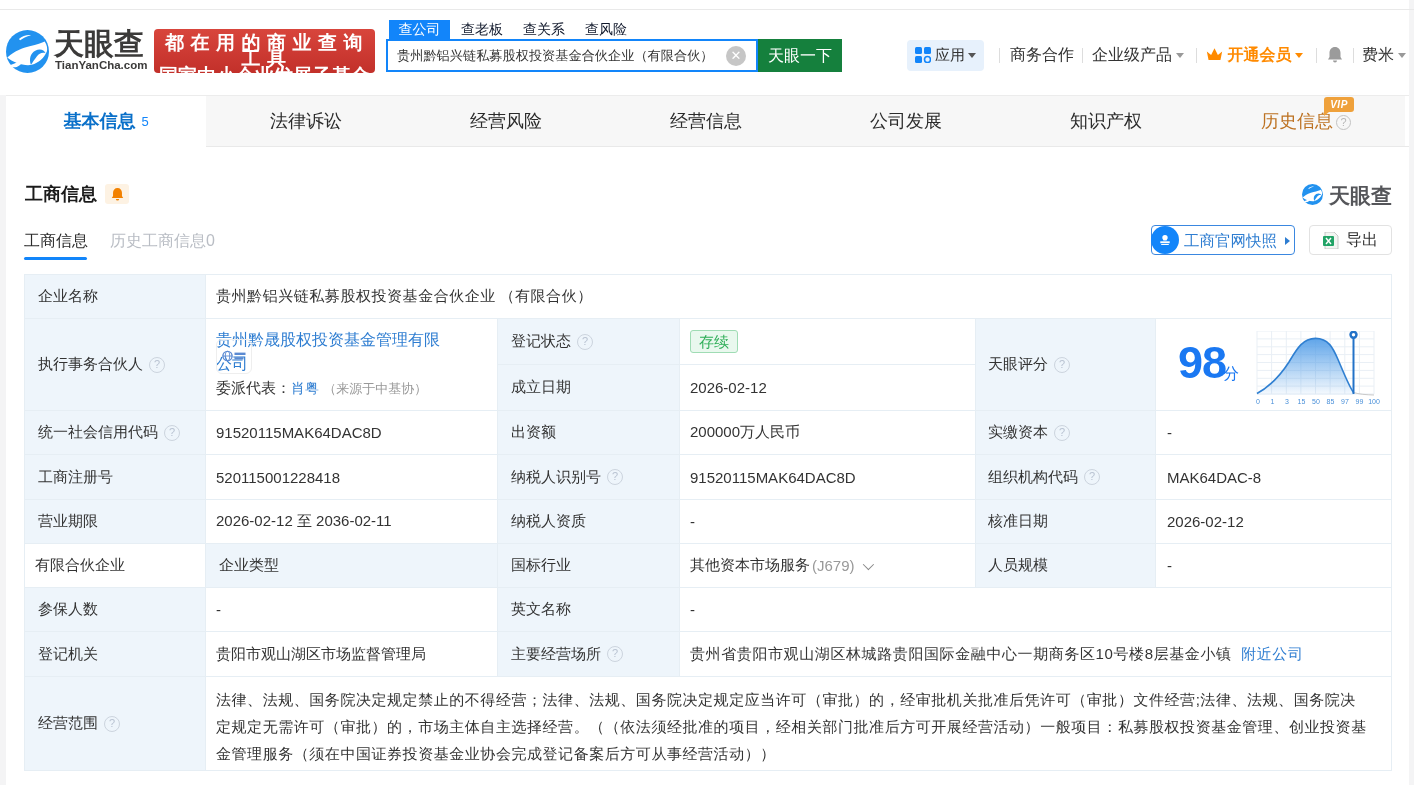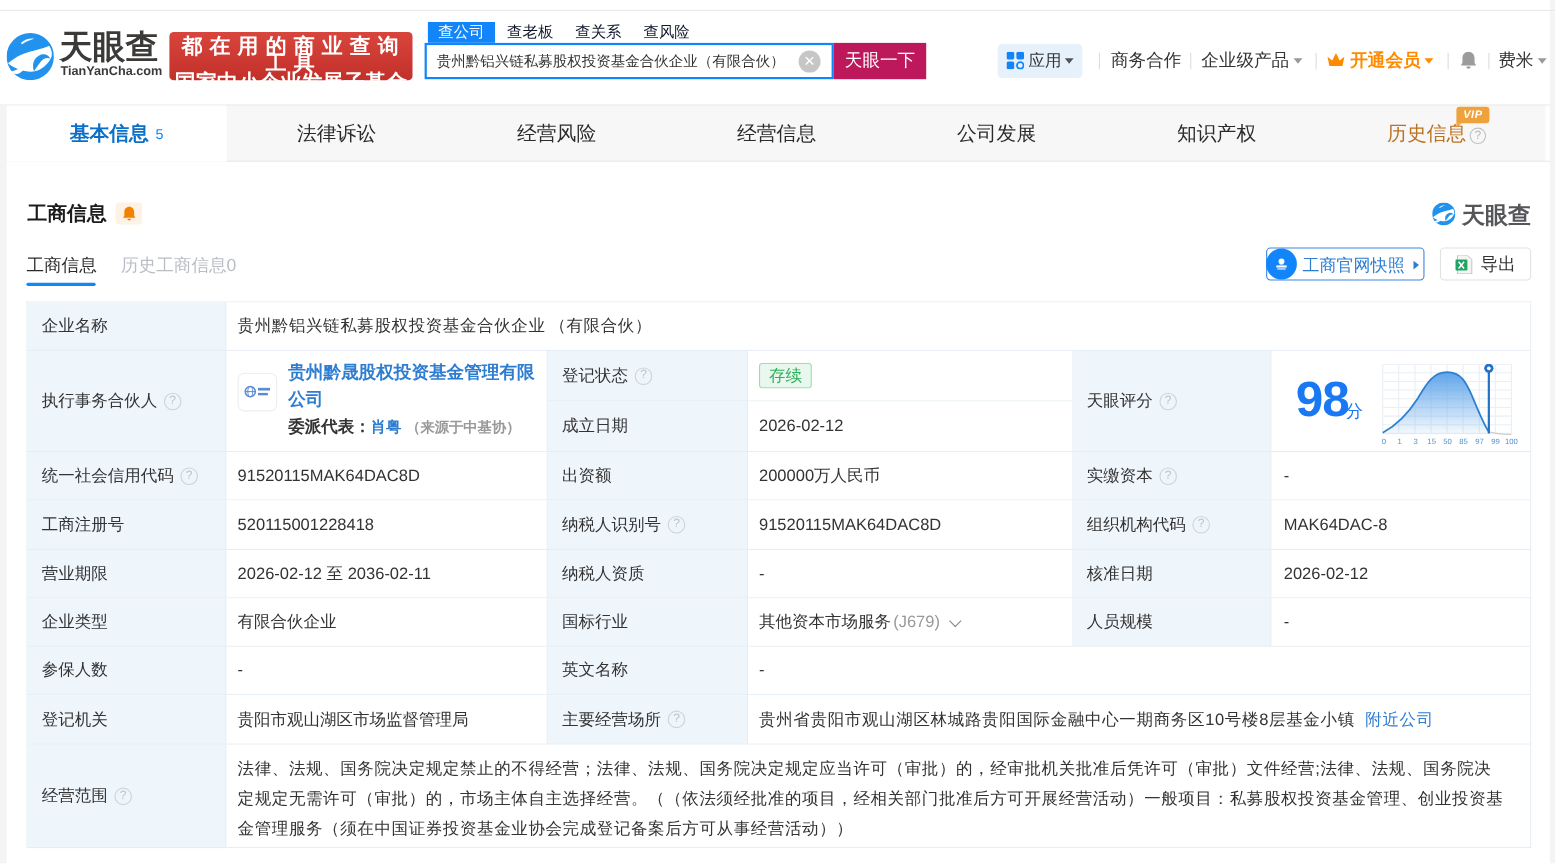--- a/index.html
+++ b/index.html
@@ -15,21 +15,21 @@
 #redbadge { position:absolute; left:154px; top:29px; width:221px; height:44px; background:linear-gradient(#d8453c,#c2302a); border-radius:4px; color:#fff; font-size:19px; font-weight:bold; text-align:center; line-height:16px; padding-top:6px; }
 #redbadge .l1 { letter-spacing:6.5px; margin-left:5px; }
 #redbadge .l2 { letter-spacing:0.2px; margin-top:1px; }
 
 
 .stab { position:absolute; top:21px; height:18px; font-size:14px; color:#0f172a; }
 #stab1 { position:absolute; left:389px; top:20px; width:61px; height:19px; background:#1285fa; color:#fff; text-align:center; line-height:19px; font-size:14px; }
 #stab2 { left:461px; } #stab3 { left:523px; } #stab4 { left:585px; }
 #sinput { position:absolute; left:386px; top:39px; width:372px; height:33px; border:2px solid #1285fa; background:#fff; line-height:29px; font-size:13.2px; color:#333; padding-left:9px; white-space:nowrap; overflow:hidden; }
 #sclear { position:absolute; left:726px; top:46px; width:20px; height:20px; border-radius:50%; background:#c6c6c6; color:#fff; text-align:center; line-height:19px; font-size:13px; }
-#sbtn { position:absolute; left:758px; top:39px; width:84px; height:33px; background:#be185d; color:#fff; text-align:center; line-height:33px; font-size:16px; }
+#sbtn { position:absolute; left:758px; top:39px; width:84px; height:33px; background:#15803d; color:#fff; text-align:center; line-height:33px; font-size:16px; }
 
 
 #appchip { position:absolute; left:907px; top:40px; width:77px; height:31px; background:#e7f1fc; border-radius:4px; }
 #appchip .txt { position:absolute; left:28px; top:6px; font-size:15px; color:#333; }
 .hsep { position:absolute; top:48px; width:1px; height:15px; background:#ddd; }
 .hmenu { position:absolute; top:45px; font-size:16px; color:#333; }
 .caret { display:inline-block; width:0; height:0; border-left:4px solid transparent; border-right:4px solid transparent; border-top:5px solid #999; vertical-align:middle; margin-left:4px; }
 #vipmenu { color:#ff8a00; font-weight:bold; }
 #vipmenu .caret { border-top-color:#ff8a00; }
 
@@ -73,21 +73,21 @@
 .v6 { padding-left:11px; }
 .qi { display:inline-block; flex:none; width:16px; height:16px; line-height:13px; border:1.5px solid #ccd4de; border-radius:50%; color:#b9c3d2; font-size:11px; text-align:center; margin-left:6px; font-weight:normal;}
 .grey { color:#999; }
 a.blue { color:#2e7dd1; text-decoration:none; }
 #greentag { display:inline-block; height:23px; line-height:21px; padding:0 8px; background:#e9f8ee; border:1px solid #9fdcb4; border-radius:3px; color:#2fae58; font-size:15px; }
 .chev { display:inline-block; width:8px; height:8px; border-right:1.5px solid #888; border-bottom:1.5px solid #888; transform:rotate(45deg) translateY(-2px); margin-left:8px; }
 
 
 #pcell { display:block; padding:9px 0 0 10px; }
 #plogo { position:absolute; width:36px; height:35px; border:1px solid #eee; border-radius:6px; margin-top:11px; }
-#ptxt { margin-left:46px; line-height:24px;font-weight:bold; }
+#ptxt { line-height:24px; }
 
 
 #score98 { position:absolute; left:22px; top:21px; font-size:45px; font-weight:bold; color:#1a78f2; letter-spacing:-1px; line-height:1;}
 #scorefen { position:absolute; left:67px; top:45px; font-size:16px; color:#1a78f2; }
 
 
 #redge { position:absolute; right:0; top:0; width:5px; height:785px; background:#f4f4f5; }
 #redge2 { position:absolute; right:5px; top:96px; width:4px; height:50px; background:#fff; }
 #topline { position:absolute; left:0; top:9px; width:1414px; height:1px; background:#e9e9e9; }
 #ledge { position:absolute; left:0; top:95px; width:6px; height:690px; background:#f4f4f5; }
@@ -269,22 +269,22 @@
     <div class="c lb lb5">组织机构代码<span class="qi">?</span></div>
     <div class="c v6">MAK64DAC-8</div>
 
     <div class="c lb">营业期限</div>
     <div class="c">2026-02-12 至 2036-02-11</div>
     <div class="c lb lb3">纳税人资质</div>
     <div class="c">-</div>
     <div class="c lb lb5">核准日期</div>
     <div class="c v6">2026-02-12</div>
 
+    <div class="c">有限合伙企业</div>
     <div class="c lb">企业类型</div>
-    <div class="c">有限合伙企业</div>
     <div class="c lb lb3">国标行业</div>
     <div class="c">其他资本市场服务<span class="grey" style="margin-left:2px">(J679)</span><span class="chev"></span></div>
     <div class="c lb lb5">人员规模</div>
     <div class="c v6">-</div>
 
     <div class="c lb">参保人数</div>
     <div class="c">-</div>
     <div class="c lb lb3">英文名称</div>
     <div class="c" style="grid-column:4 / 7">-</div>
 

